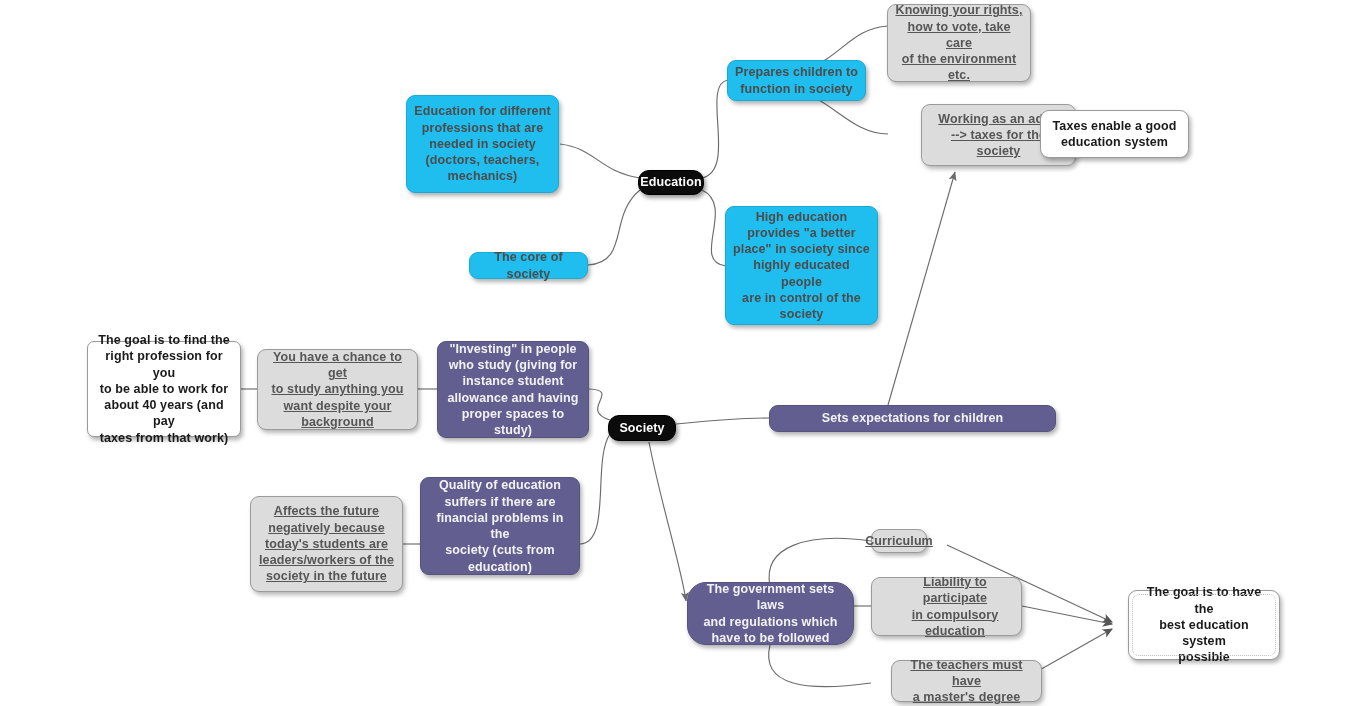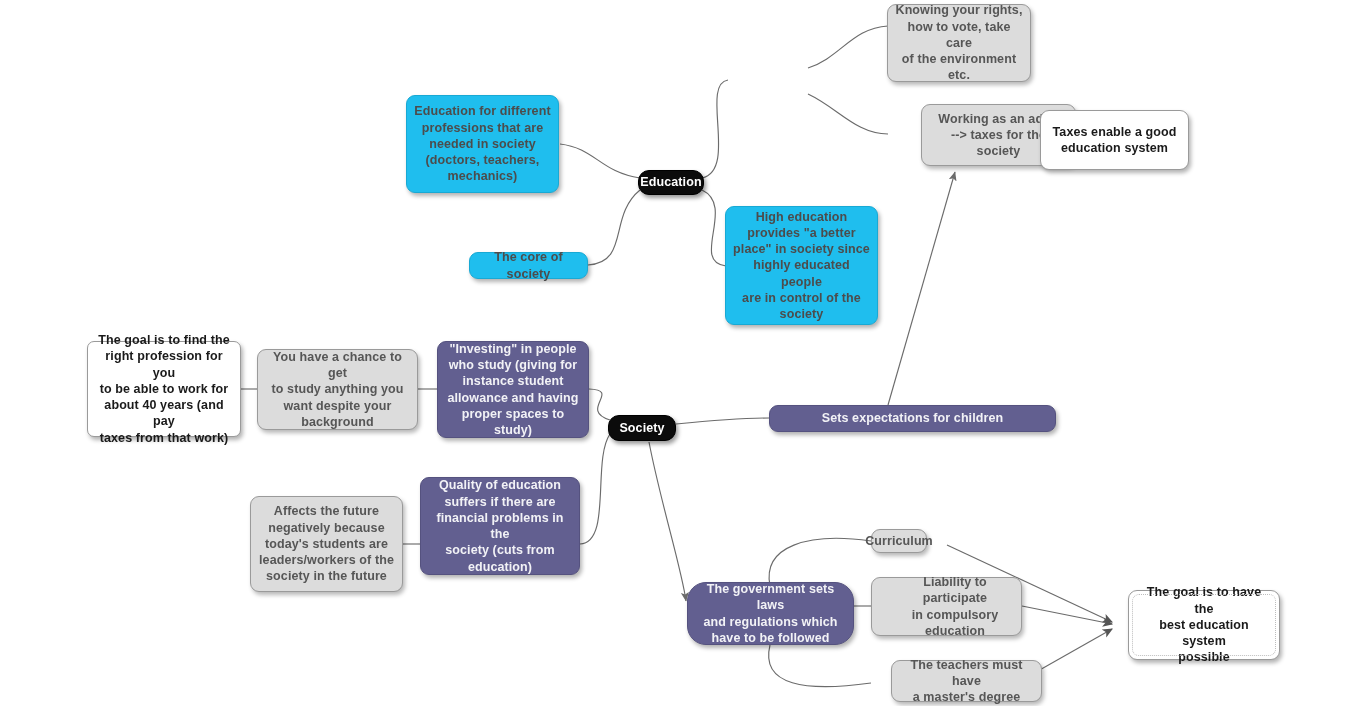--- a/index.html
+++ b/index.html
@@ -63,20 +63,21 @@
     font-size: 12.5px;
     box-shadow: 2px 3px 4px rgba(0,0,0,0.30);
   }
   
   .n-gray {
     background: #dcdcdc;
     color: #565656;
     border: 1px solid #9a9a9a;
     font-size: 12.5px;
     box-shadow: 2px 3px 4px rgba(0,0,0,0.28);
+    text-decoration: underline;
   }
   
   .n-white {
     background: #ffffff;
     color: #1a1a1a;
     border: 1px solid #9a9a9a;
     font-size: 12.5px;
     box-shadow: 2px 3px 4px rgba(0,0,0,0.30);
   }
   .n-white-dotted {
@@ -165,20 +166,24 @@
 professions that are
 needed in society
 (doctors, teachers,
 mechanics)</span>
   </div>
 
   <div class="node n-cyan" style="left:469px; top:252px; width:119px; height:27px;">
     <span>The core of society</span>
   </div>
 
+  <div class="node n-cyan" style="left:727px; top:60px; width:139px; height:41px;">
+    <span>Prepares children to
+function in society</span>
+  </div>
 
   <div class="node n-cyan" style="left:725px; top:206px; width:153px; height:119px;">
     <span>High education
 provides "a better
 place" in society since
 highly educated people
 are in control of the
 society</span>
   </div>
 
@@ -188,21 +193,21 @@
 of the environment
 etc.</span>
   </div>
 
   <div class="node n-gray" style="left:921px; top:104px; width:155px; height:62px;">
     <span>Working as an adult
 --&gt; taxes for the
 society</span>
   </div>
 
-  <div class="node n-white" style="left:1040px; top:110px; width:149px; height:60px;">
+  <div class="node n-white" style="left:1040px; top:110px; width:149px; height:48px;">
     <span>Taxes enable a good
 education system</span>
   </div>
 
   <div class="node n-root" style="left:608px; top:415px; width:68px; height:26px;">
     <span>Society</span>
   </div>
 
   <div class="node n-white" style="left:87px; top:341px; width:154px; height:96px;border-radius:7px;">
     <span>The goal is to find the

